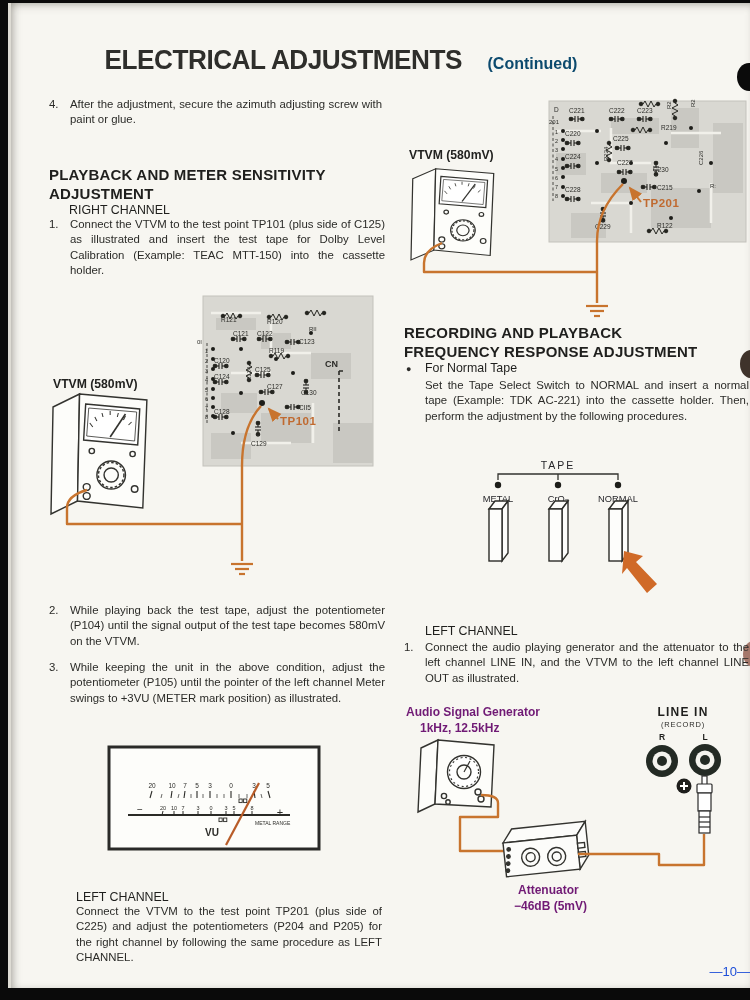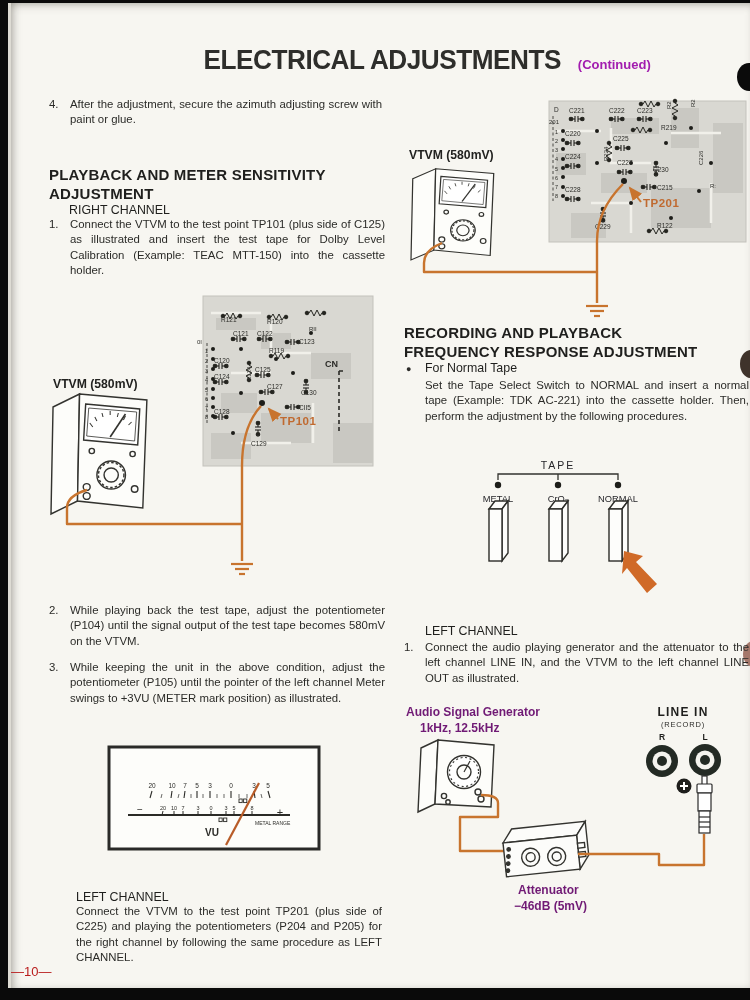--- a/index.html
+++ b/index.html
@@ -9,28 +9,28 @@
         border-left:3px solid #dedcd4;
         box-shadow:inset 5px 0 8px -3px rgba(120,118,110,.55), inset 0 6px 10px -5px rgba(120,118,110,.5)}
   .tb{position:absolute;color:#2b2b28;font-size:11.4px;line-height:1.34;z-index:3}
   .h1{font-weight:bold;font-size:15px;letter-spacing:.2px;line-height:1.25;color:#1f1f1d}
   .h2{font-weight:normal;font-size:12.4px;color:#1f1f1d}
   .b{font-weight:bold;font-size:12px;color:#701a75}
   .step{display:flex}
   .sn{width:21px;flex:none}
   .sb{flex:1;text-align:justify}
   .just{text-align:justify}
-  .title-row{position:absolute;left:30px;right:0;top:42px;display:flex;justify-content:center;
-             align-items:baseline;gap:11px;padding-left:58px;z-index:3}
+  .title-row{position:absolute;left:30px;right:0;top:42px;display:flex;justify-content:flex-start;
+             align-items:baseline;gap:20px;padding-left:58px;z-index:3}
   .title-main{font-size:27px;font-weight:bold;letter-spacing:-.5px;color:#2e2e2b;
               display:inline-block;transform:scaleX(.97)}
-  .title-cont{font-size:13px;font-weight:bold;color:#a21caf}
+  .title-cont{font-size:16px;font-weight:bold;color:#0c4a6e}
   .bullet-row{display:flex;align-items:baseline}
   .blt{width:19px;flex:none;font-size:9px}
-  .pn{position:absolute;left:0;right:0;top:961px;text-align:left;font-size:13px;color:#b91c1c;z-index:3}
+  .pn{position:absolute;left:0;right:0;top:961px;text-align:right;font-size:13px;color:#1d4ed8;z-index:3}
   svg{position:absolute;left:0;top:0;z-index:2;pointer-events:none}
   svg text{font-family:"Liberation Sans",sans-serif}
 </style>
 </head>
 <body>
 
 <div class="page">
 
 <svg width="750" height="1000" viewBox="0 0 750 1000">
   <defs>
@@ -468,16 +468,16 @@
     <span class="sn">1.</span>
     <span class="sb">Connect the audio playing generator and the attenuator to the left channel LINE IN, and the VTVM to the left channel LINE OUT as illustrated.</span>
   </div>
 
   <div class="tb b" style="left:395px;top:701px">Audio Signal Generator</div>
   <div class="tb b" style="left:409px;top:717px">1kHz, 12.5kHz</div>
   <div class="tb b" style="left:507px;top:879px">Attenuator</div>
   <div class="tb b" style="left:503px;top:895px">−46dB (5mV)</div>
 
   <div class="tb h2" style="left:65px;top:886px">LEFT CHANNEL</div>
-  <div class="tb just" style="left:65px;top:901px;width:306px">Connect the VTVM to the test point TP201 (plus side of C225) and playing the potentiometers (P204 and P205) for the right channel by following the same procedure as LEFT CHANNEL.</div>
+  <div class="tb just" style="left:65px;top:901px;width:306px">Connect the VTVM to the test point TP201 (plus side of C225) and adjust the potentiometers (P204 and P205) for the right channel by following the same procedure as LEFT CHANNEL.</div>
 
   <div class="pn">—10—</div>
 </div>
 
 </body></html>

